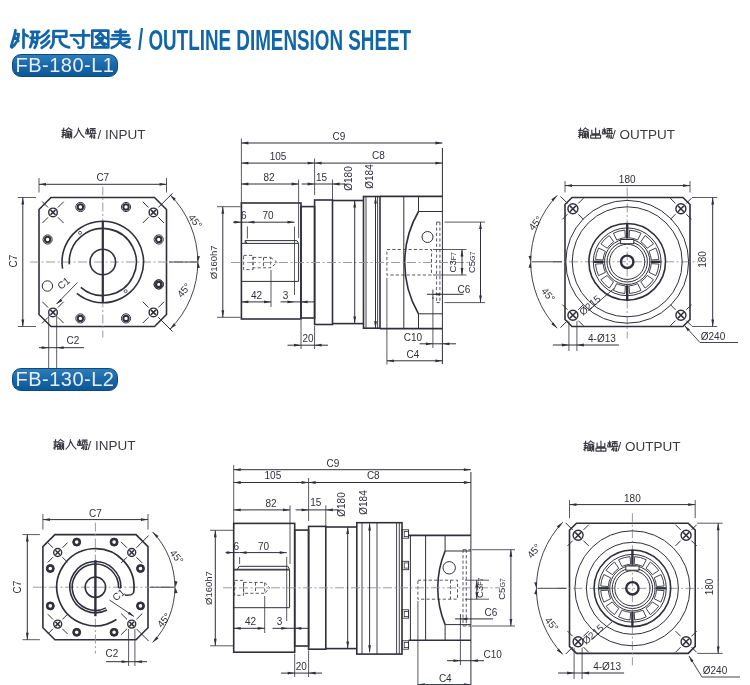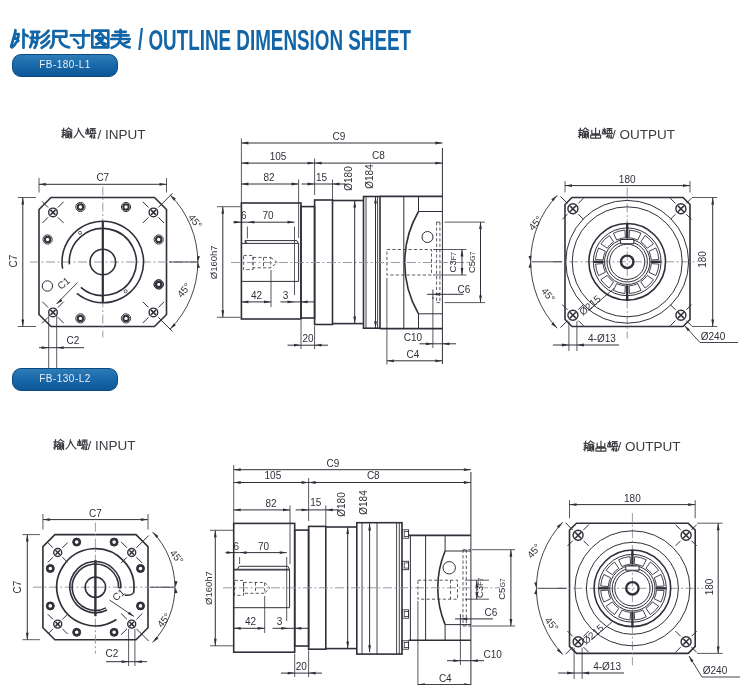--- a/index.html
+++ b/index.html
@@ -1,19 +1,19 @@
 <!DOCTYPE html>
 <html><head><meta charset="utf-8">
 <style>
   html,body { margin:0; padding:0; background:#ffffff; width:750px; height:685px; overflow:hidden; }
   .badge {
     position:absolute; left:12px; width:104px; height:21px;
     background:linear-gradient(to bottom,#2e7cb8 0%,#1a6aab 45%,#0d5796 100%);
     border:1px solid #0a4a80; border-radius:9px;
-    color:#e9edf2; font-family:"Liberation Sans",sans-serif; font-size:10px;
+    color:#e9edf2; font-family:"Liberation Sans",sans-serif; font-size:20px;
     text-align:center; line-height:20px; letter-spacing:0.5px;
   }
 </style></head>
 <body>
 <div style="position:absolute;left:0;top:16px;width:750px;height:685px;">
 <svg width="750" height="685" viewBox="0 0 750 685">
 <rect x="0" y="0" width="750" height="685" fill="#ffffff"></rect>
 <g transform="translate(9.5 13.0) scale(0.2000)">
         <path d="M30 6 L26 26 M26 26 L8 88 M26 26 L46 26 C44 54 34 76 12 92 M30 44 L44 60 M70 4 L70 94 M70 24 L92 36" stroke="#1266a7" stroke-width="13.5" fill="none" stroke-linecap="round" stroke-linejoin="round"></path>
       </g>

